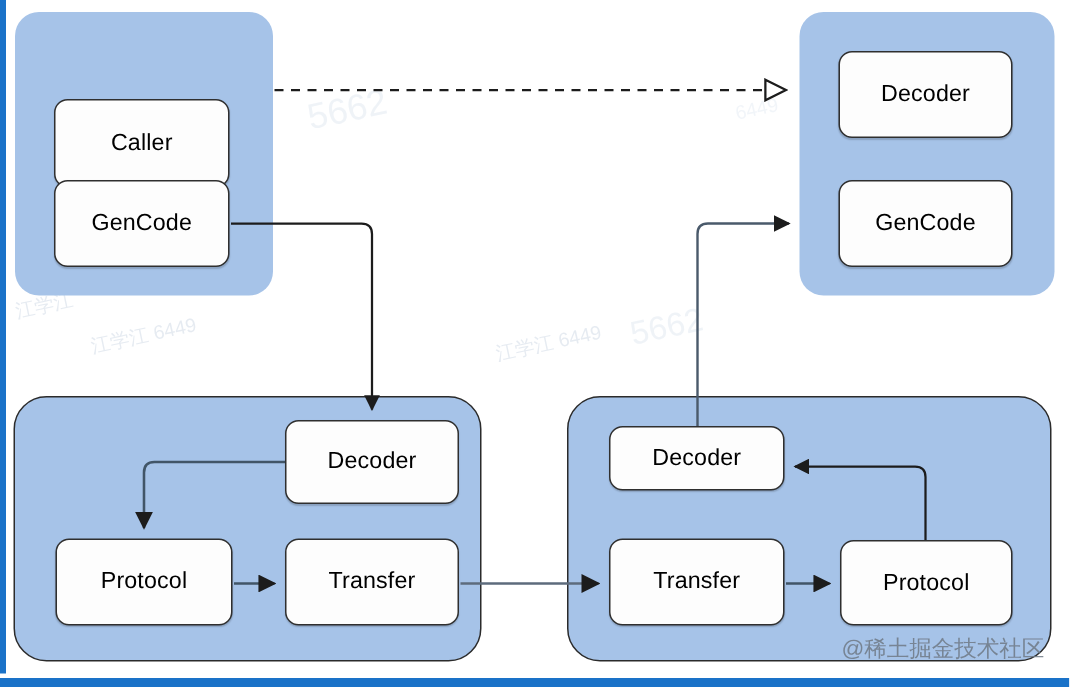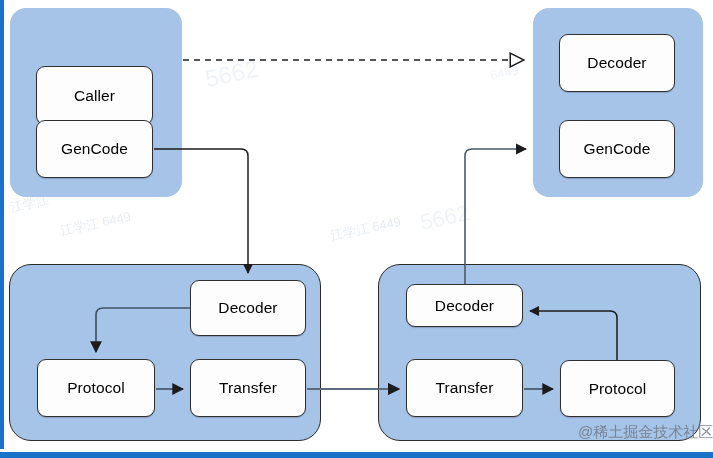--- a/index.html
+++ b/index.html
@@ -168,17 +168,17 @@
   <div class="node" id="n-gencode-left" style="left: 36px; top: 120px; width: 117px; height: 58px;">GenCode</div>
   <div class="node" id="n-callee" style="left: 559px; top: 34px; width: 116px; height: 58px;">Decoder</div>
   <div class="node" id="n-gencode-right" style="left: 559px; top: 120px; width: 116px; height: 58px;">GenCode</div>
   <div class="node" id="n-encoder" style="left: 190px; top: 280px; width: 116px; height: 56px;">Decoder</div>
   <div class="node" id="n-protocol-left" style="left: 37px; top: 359px; width: 118px; height: 58px;">Protocol</div>
   <div class="node" id="n-transfer-left" style="left: 190px; top: 359px; width: 116px; height: 58px;">Transfer</div>
   <div class="node" id="n-decoder" style="left: 406px; top: 284px; width: 117px; height: 43px;">Decoder</div>
   <div class="node" id="n-transfer-right" style="left: 406px; top: 359px; width: 117px; height: 58px;">Transfer</div>
   <div class="node" id="n-protocol-right" style="left: 560px; top: 360px; width: 115px; height: 57px;">Protocol</div>
 
-  <div class="watermark" style="left:561px; top:423px;margin-left:17px;">@稀土掘金技术社区</div>
+  <div class="watermark" style="left:561px; top:423px;">@稀土掘金技术社区</div>
 
   <div class="frame-bottom-inner"></div>
   <div class="frame-bottom"></div>
 </div>
 
 </body></html>

